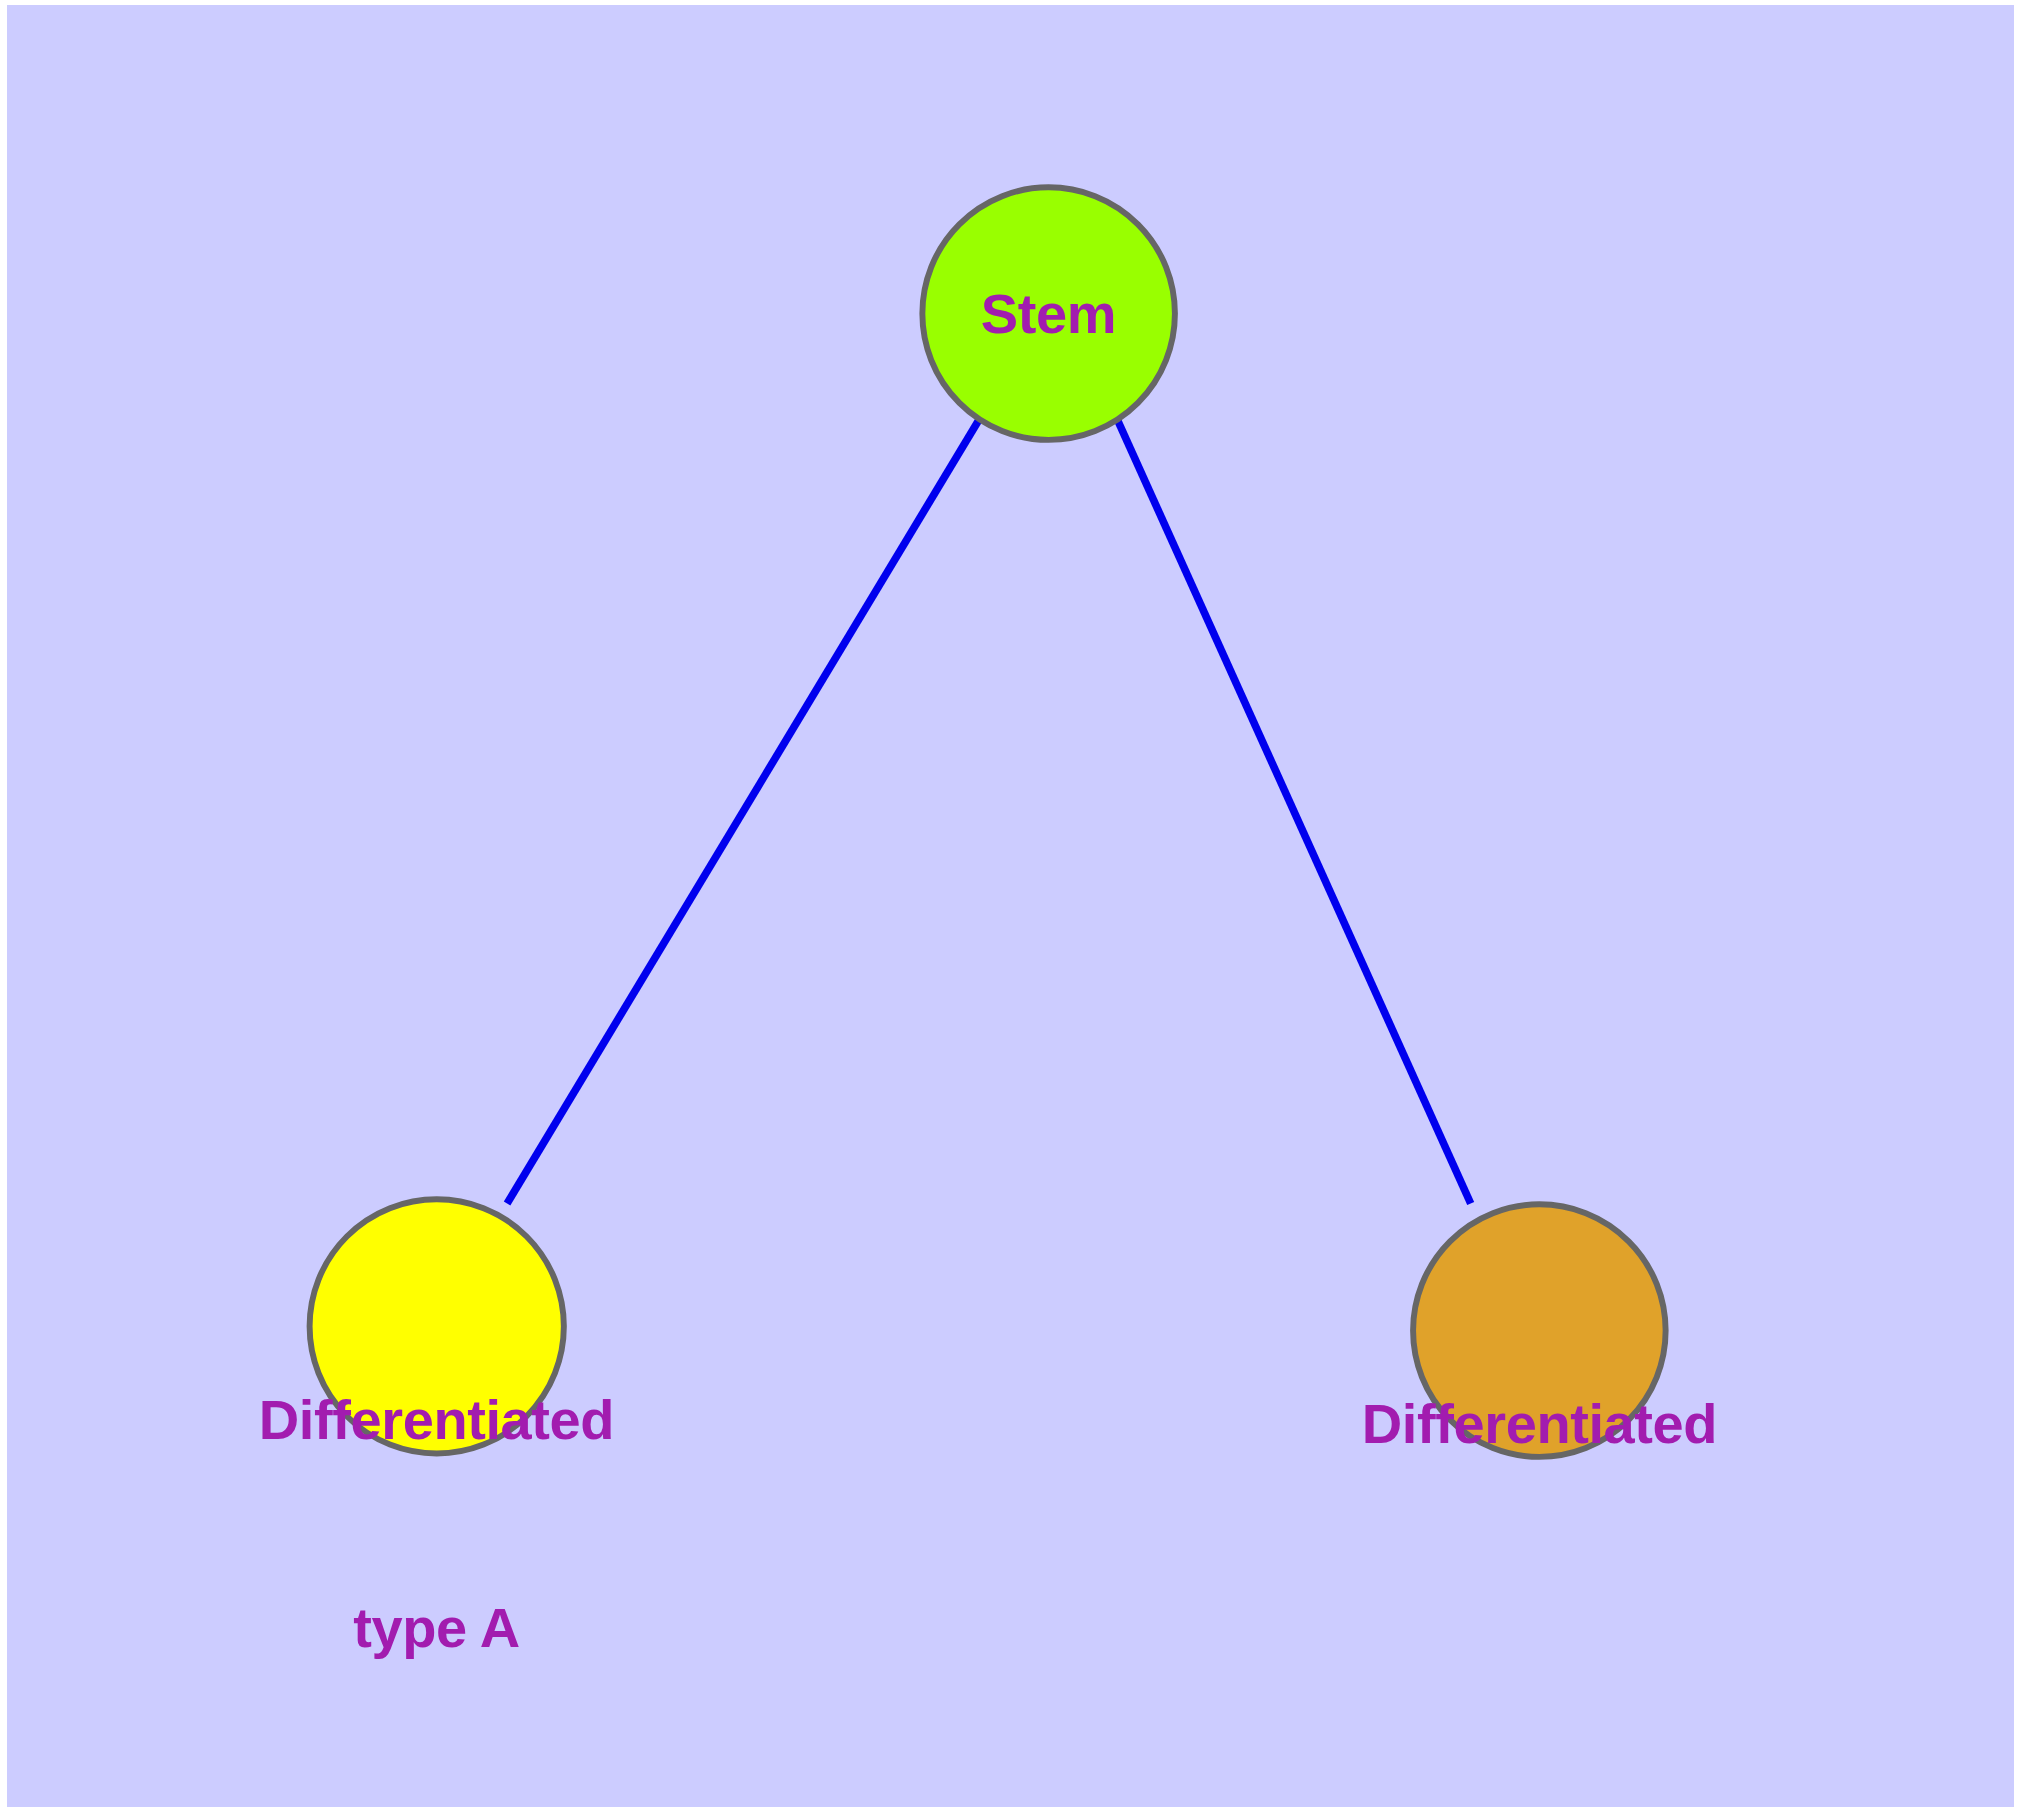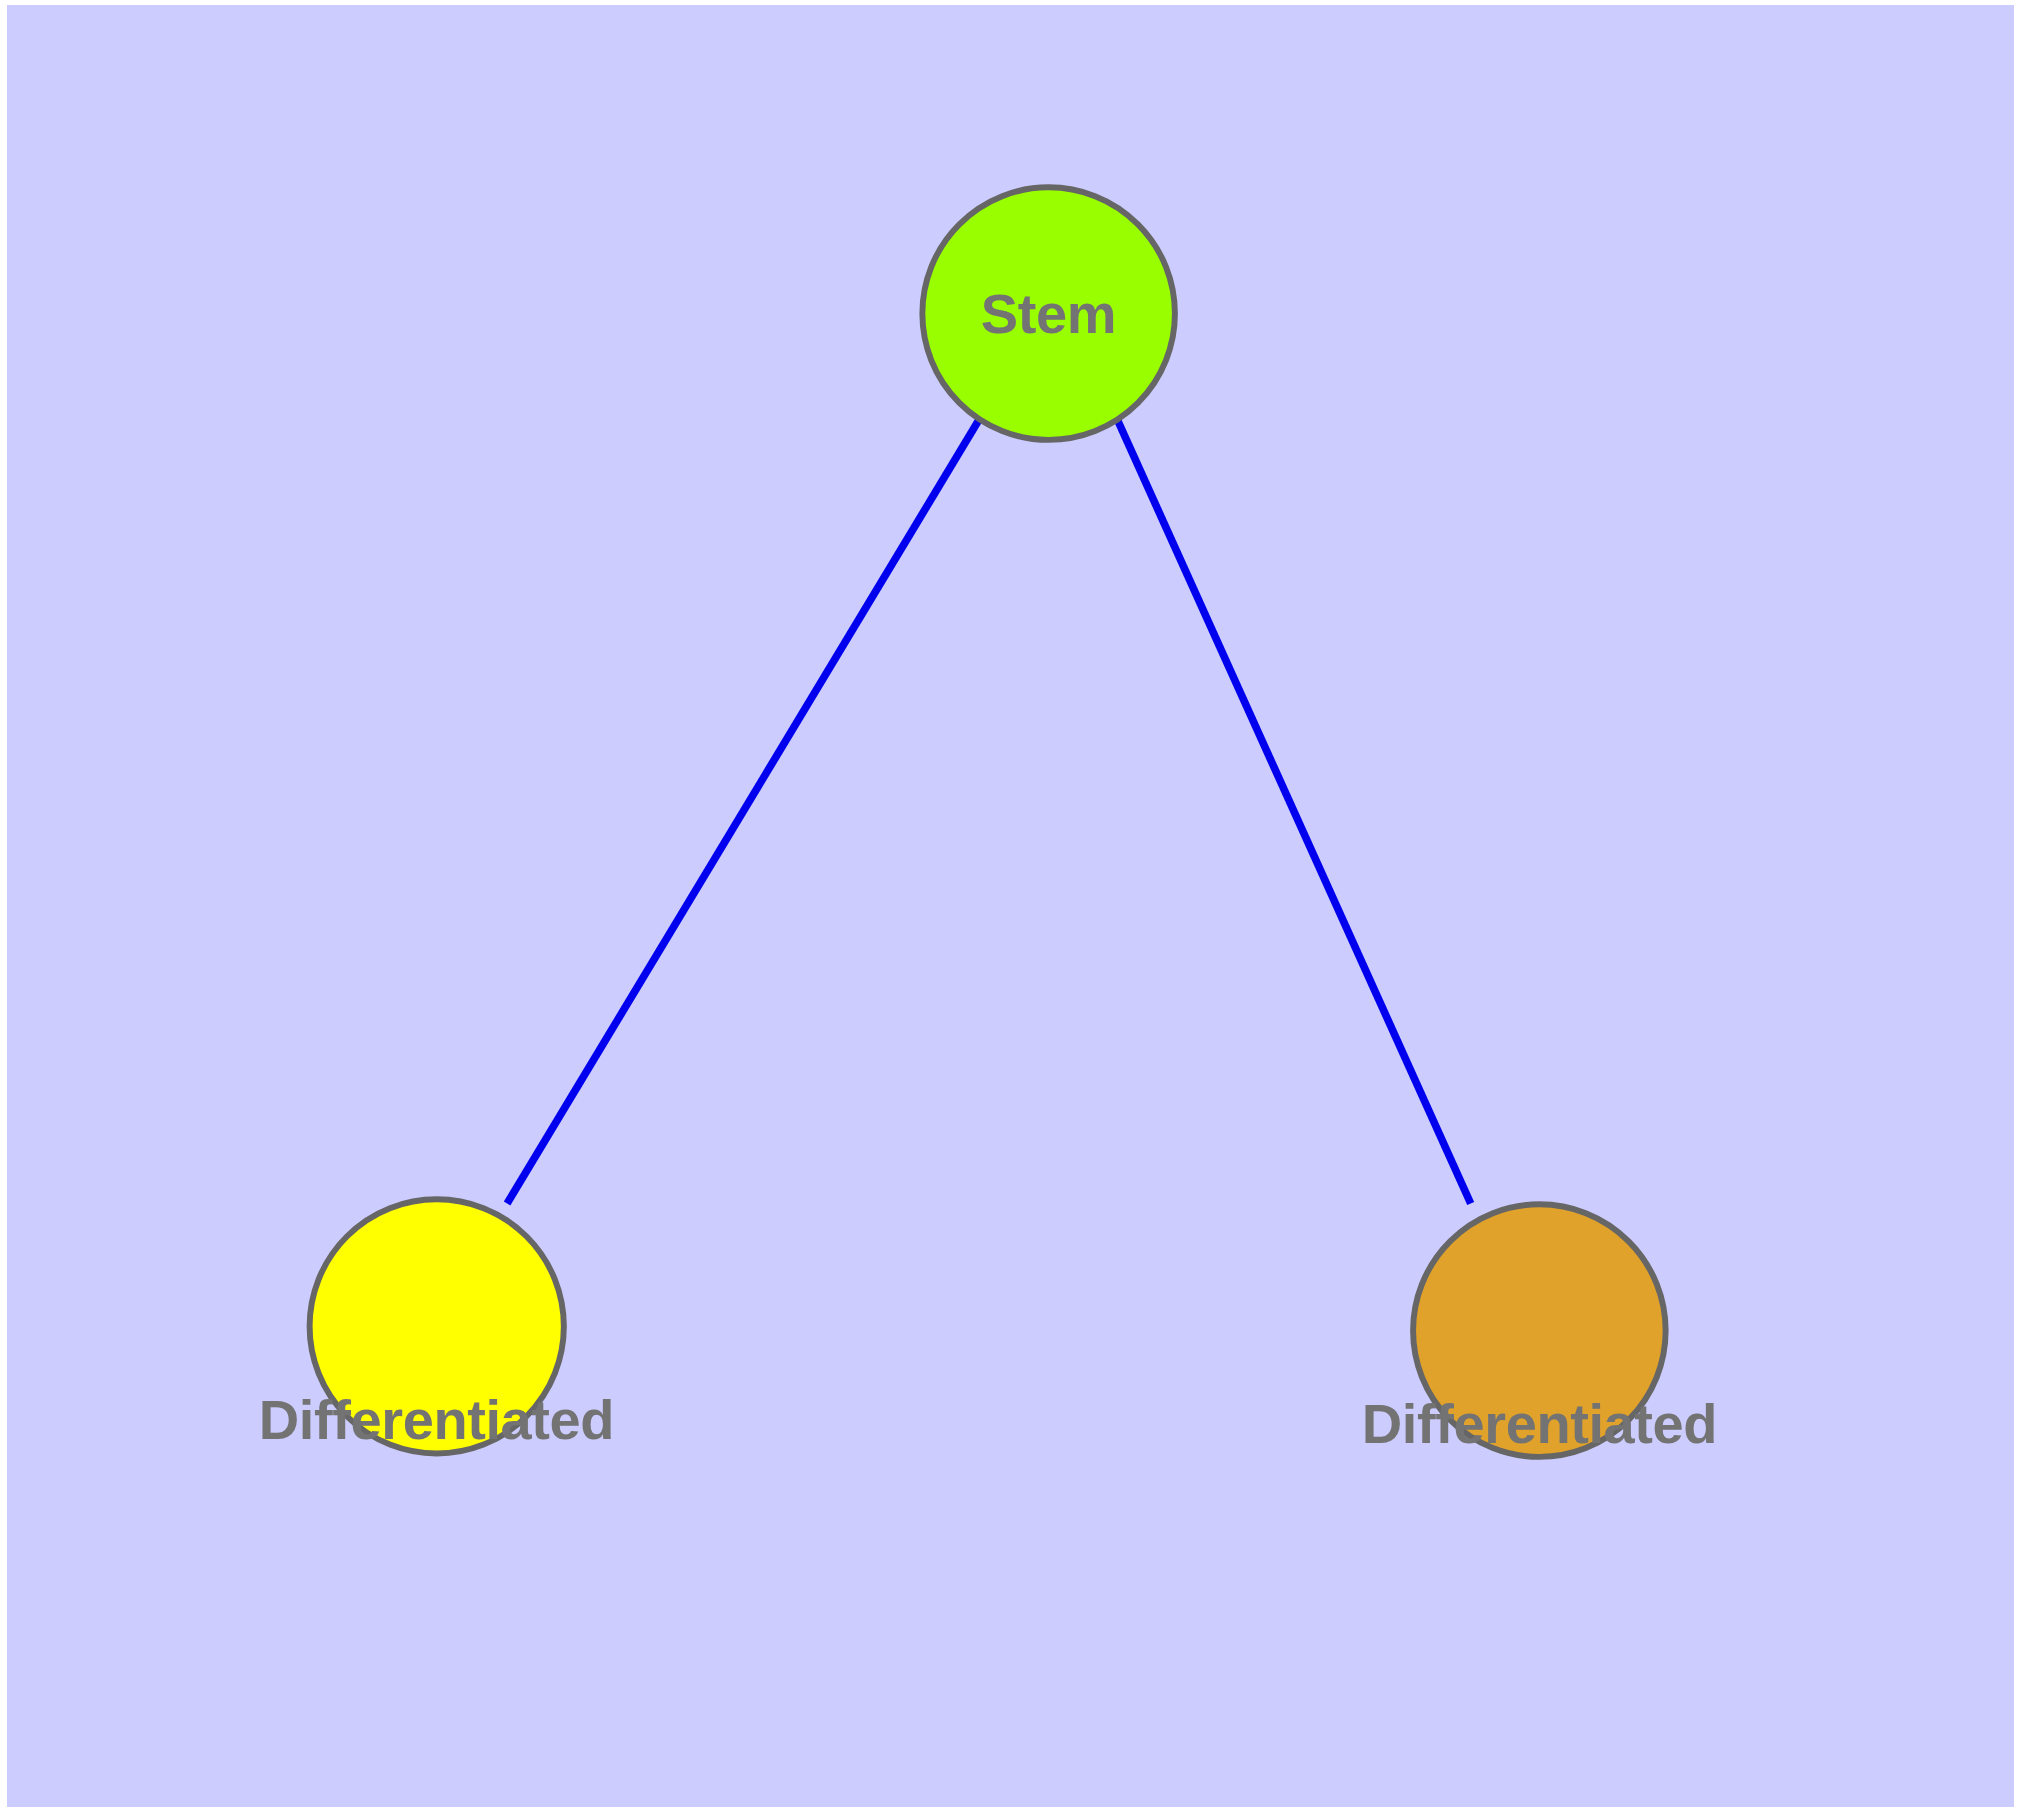--- a/index.html
+++ b/index.html
@@ -40,21 +40,21 @@
     stroke: #666666;
     stroke-width: 7;
   }
   .edge-line {
     stroke: #0000ee;
     stroke-width: 9;
     stroke-linecap: butt;
   }
   .node-label {
     position: absolute;
-    color: #737373;
+    color: #a21caf;
     font-family: "Liberation Sans", sans-serif;
     font-weight: bold;
     font-size: 56px;
     line-height: 1.24;
     text-align: center;
     white-space: pre;
     letter-spacing: -0.4px;
     pointer-events: none;
   }
   #label-stem {
@@ -76,19 +76,20 @@
       <circle class="node-circle" cx="1237" cy="370" r="149" fill="#99ff00"></circle>
       <circle class="node-circle" cx="515" cy="1565" r="150" fill="#ffff00"></circle>
       <circle class="node-circle" cx="1816" cy="1570" r="149" fill="#e0a22a"></circle>
     </g>
   </svg>
 
   <div class="node-label" id="label-stem" style="left:794px; top:279px; width:509px;">Stem</div>
 
   <div class="node-label" id="label-diff-a" style="left:182px; top:1246px; width:509px;">
     <div>Differentiated</div>
+    <div>type A</div>
   </div>
 
   <div class="node-label" id="label-diff-b" style="left:1285px; top:1250px; width:509px;">
     <div>Differentiated</div>
   </div>
 </div>
 
 
 </body></html>

